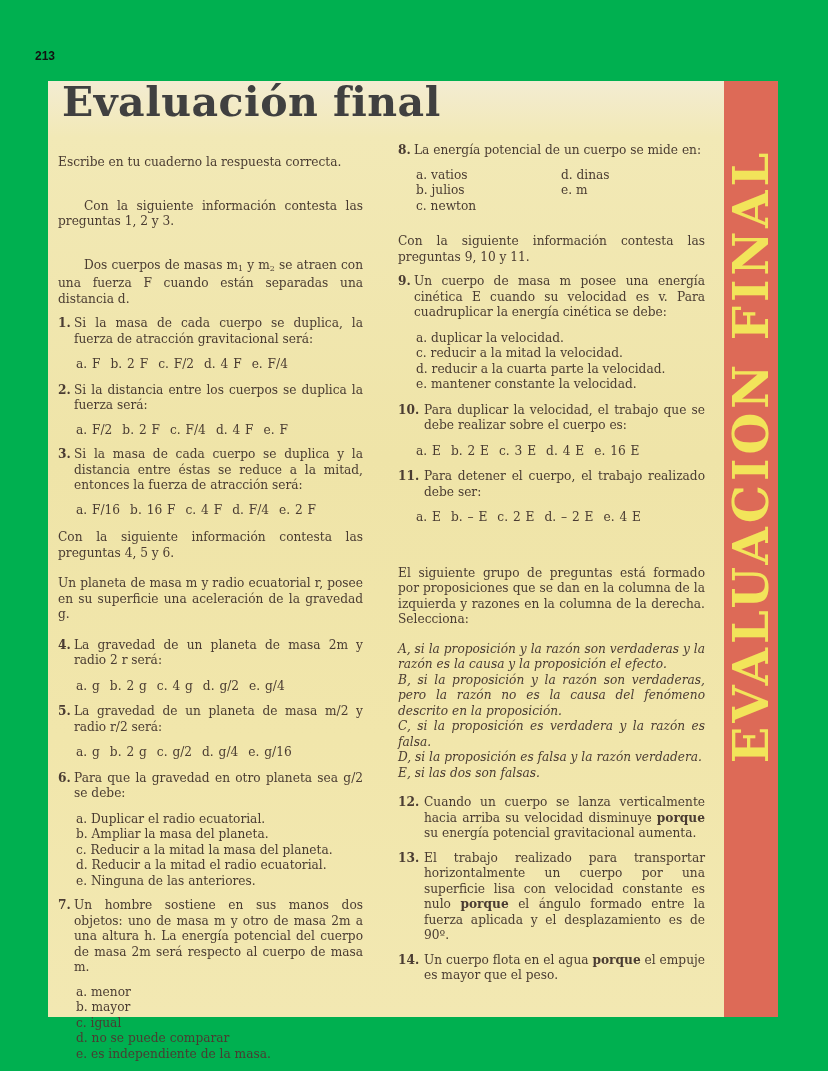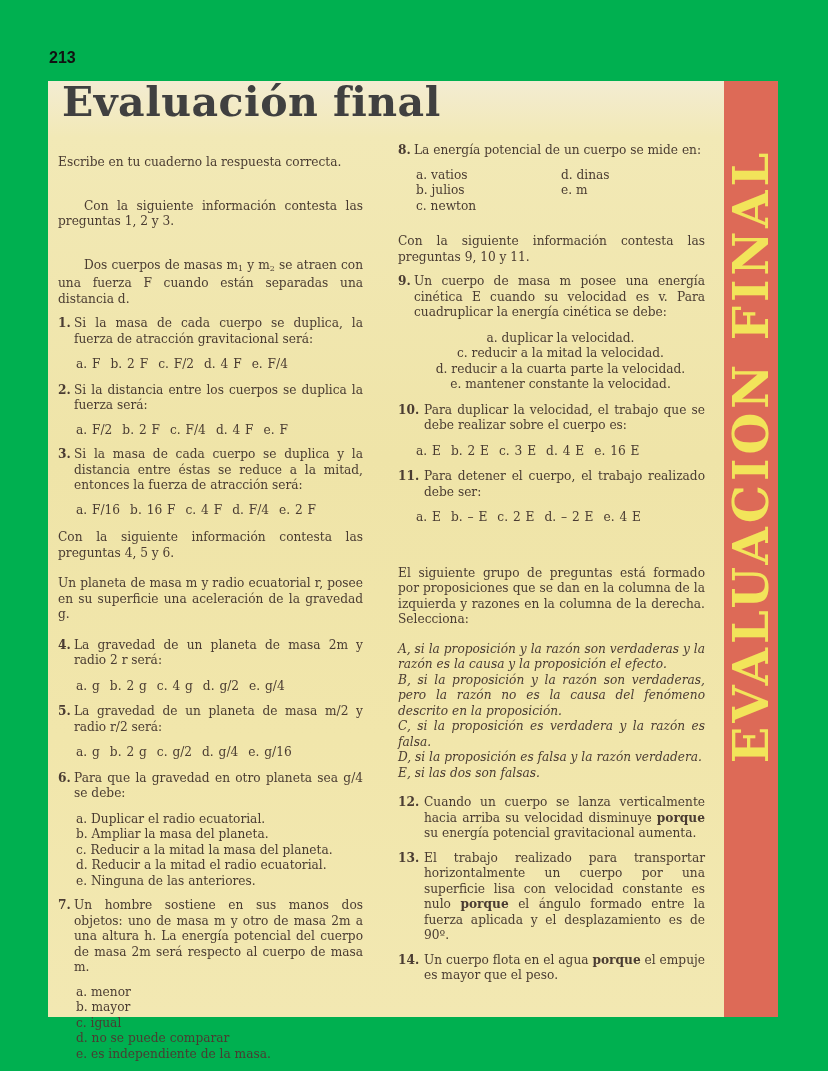--- a/index.html
+++ b/index.html
@@ -1,22 +1,22 @@
 <!DOCTYPE html>
 <html><head>
 <meta charset="utf-8">
 <style>
   html, body { margin:0; padding:0; }
   body {
     width:828px; height:1071px; background:#00b050; position:relative; overflow:hidden;
     font-family:"DejaVu Serif", "Liberation Serif", serif;
   }
   .page-number {
-    position:absolute; left:49px; top:49px; font-family:"Liberation Sans", sans-serif;
-    font-weight:bold; font-size:16px; color:#111;
+    position:absolute; left:35px; top:49px; font-family:"Liberation Sans", sans-serif;
+    font-weight:bold; font-size:12px; color:#111;
   }
   .page {
     position:absolute; left:48px; top:81px; width:676px; height:936px;
     background: linear-gradient(180deg, #f3ecd2 0%, #f2e9b6 6%, #efe4a8 40%, #f1e6ab 70%, #f2e8b2 100%);
   }
   .side-strip {
     position:absolute; left:724px; top:81px; width:54px; height:936px;
     background:#dd6a57;
   }
   .side-strip-text {
@@ -105,21 +105,21 @@
   <div class="q">
       <span class="qn">5.</span>
       <span class="qt">La gravedad de un planeta de masa m/2 y radio r/2 será:</span>
     </div>
   <div class="opts-inline" style="margin:10px 0 10px;">
     <span>a. g</span><span>b. 2 g</span><span>c. g/2</span><span>d. g/4</span><span>e. g/16</span>
   </div>
 
   <div class="q">
       <span class="qn">6.</span>
-      <span class="qt">Para que la gravedad en otro planeta sea g/4 se debe:</span>
+      <span class="qt">Para que la gravedad en otro planeta sea g/2 se debe:</span>
     </div>
   <div class="opts-list" style="margin:10px 0 9px;">
     <div>a. Duplicar el radio ecuatorial.</div>
     <div>b. Ampliar la masa del planeta.</div>
     <div>c. Reducir a la mitad la masa del planeta.</div>
     <div>d. Reducir a la mitad el radio ecuatorial.</div>
     <div>e. Ninguna de las anteriores.</div>
   </div>
 
   <div class="q">
@@ -148,21 +148,21 @@
     <div>c. newton</div>
     <div></div>
   </div>
 
   <p class="just" style="margin-bottom:9px;">Con la siguiente información contesta las preguntas 9, 10 y 11.</p>
 
   <div class="q">
       <span class="qn">9.</span>
       <span class="qt">Un cuerpo de masa m posee una energía cinética E cuando su velocidad es v. Para cuadruplicar la energía cinética se debe:</span>
     </div>
-  <div class="opts-list" style="margin:10px 0 10px;text-align:center;">
+  <div class="opts-list" style="margin:10px 0 10px;">
     <div>a. duplicar la velocidad.</div>
     <div>c. reducir a la mitad la velocidad.</div>
     <div>d. reducir a la cuarta parte la velocidad.</div>
     <div>e. mantener constante la velocidad.</div>
   </div>
 
   <div class="q">
       <span class="qn2">10.</span>
       <span class="qt">Para duplicar la velocidad, el trabajo que se debe realizar sobre el cuerpo es:</span>
     </div>

